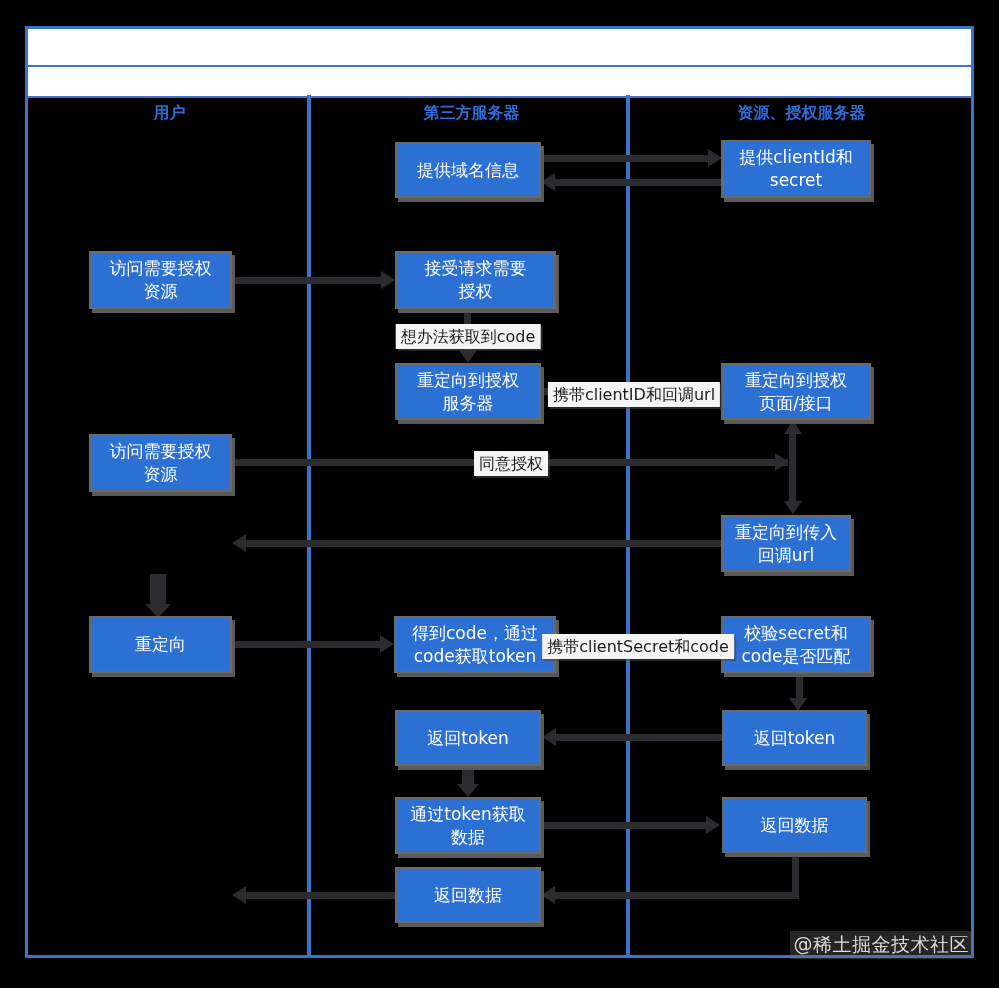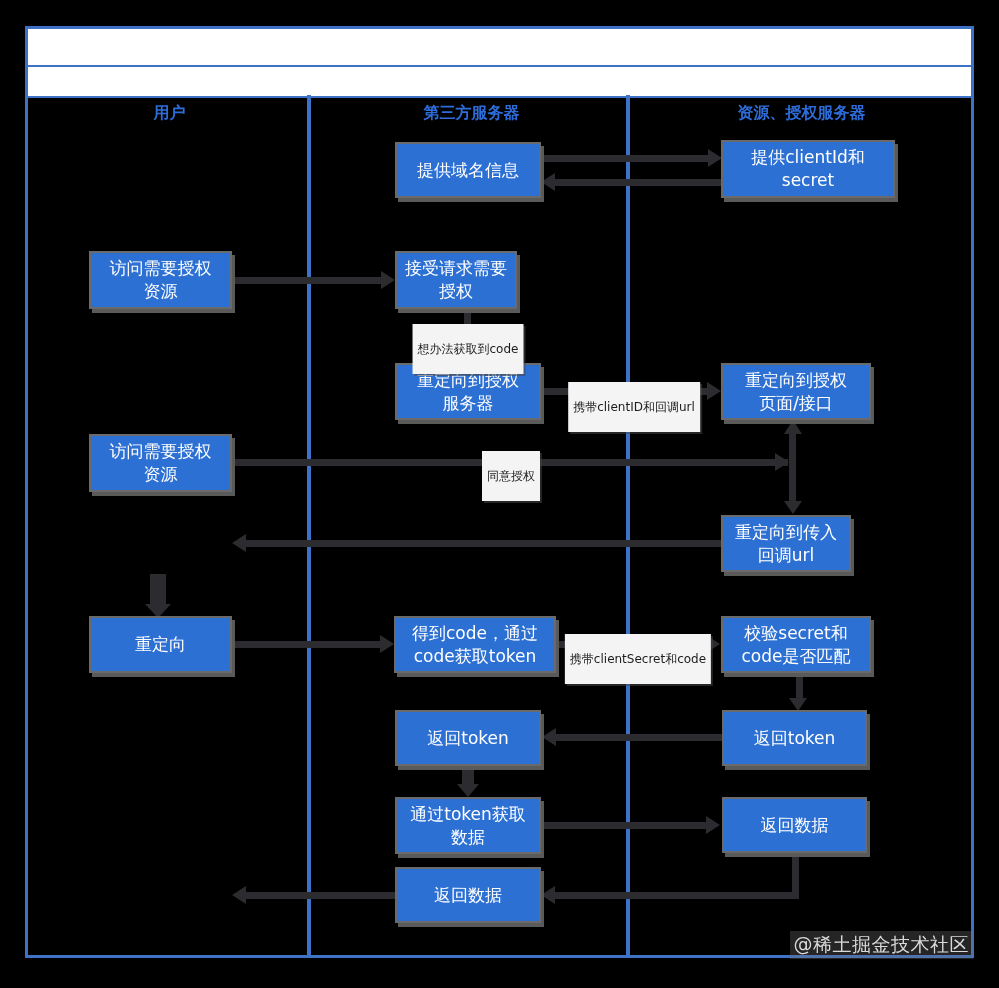--- a/index.html
+++ b/index.html
@@ -50,21 +50,21 @@
   .ah.r{border-width:9px 0 9px 14px;border-color:transparent transparent transparent var(--arrow,#2c2c30);}
   .ah.l{border-width:9px 14px 9px 0;border-color:transparent var(--arrow,#2c2c30) transparent transparent;}
   .ah.d{border-width:13px 9px 0 9px;border-color:var(--arrow,#2c2c30) transparent transparent transparent;}
   .ah.u{border-width:0 9px 14px 9px;border-color:transparent transparent var(--arrow,#2c2c30) transparent;}
   .ah.dbig{border-width:14px 13px 0 13px;border-color:var(--arrow,#2c2c30) transparent transparent transparent;}
   .ah.dmed{border-width:13px 11px 0 11px;border-color:var(--arrow,#2c2c30) transparent transparent transparent;}
   
   .chip{
     position:absolute;z-index:4;transform:translateX(-50%);
     background:var(--chip-bg,#f4f4f4);color:var(--chip-text,#1c1c1c);
-    font-size:12px;line-height:1.2;padding:18px 5px;white-space:nowrap;
+    font-size:16px;line-height:1.2;padding:3px 5px;white-space:nowrap;
     box-shadow:2px 2px 0 rgba(70,70,70,.55);
   }
   
   .watermark{
     position:absolute;right:26px;top:931px;z-index:5;
     color:var(--watermark,#d9d9d9);font-size:19px;letter-spacing:.5px;
     background:rgba(115,115,115,.32);padding:1px 4px;
   }
 </style>
 </head>
@@ -128,25 +128,25 @@
   <div class="ah r" style="left:706px;top:816px"></div>
 
   <div class="vl" style="left:792px;top:853px;height:46px"></div>
   <div class="hl" style="left:554px;top:892px;width:245px"></div>
   <div class="ah l" style="left:541px;top:886px"></div>
 
   <div class="hl" style="left:246px;top:892px;width:149px"></div>
   <div class="ah l" style="left:232px;top:886px"></div>
 
   <div class="node" style="left:395px;top:142px;width:146px;height:56px">提供域名信息</div>
-  <div class="node" style="left:721px;top:140px;width:174px;height:58px">提供clientId和
+  <div class="node" style="left:721px;top:140px;width:150px;height:58px">提供clientId和
 secret</div>
   <div class="node" style="left:89px;top:251px;width:143px;height:58px">访问需要授权
 资源</div>
-  <div class="node" style="left:395px;top:251px;width:122px;height:58px">接受请求需要
+  <div class="node" style="left:395px;top:251px;width:161px;height:58px">接受请求需要
 授权</div>
   <div class="node" style="left:395px;top:363px;width:146px;height:57px">重定向到授权
 服务器</div>
   <div class="node" style="left:721px;top:363px;width:150px;height:57px">重定向到授权
 页面/接口</div>
   <div class="node" style="left:89px;top:434px;width:143px;height:58px">访问需要授权
 资源</div>
   <div class="node" style="left:721px;top:515px;width:130px;height:57px">重定向到传入
 回调url</div>
   <div class="node" style="left:89px;top:616px;width:143px;height:57px">重定向</div>

